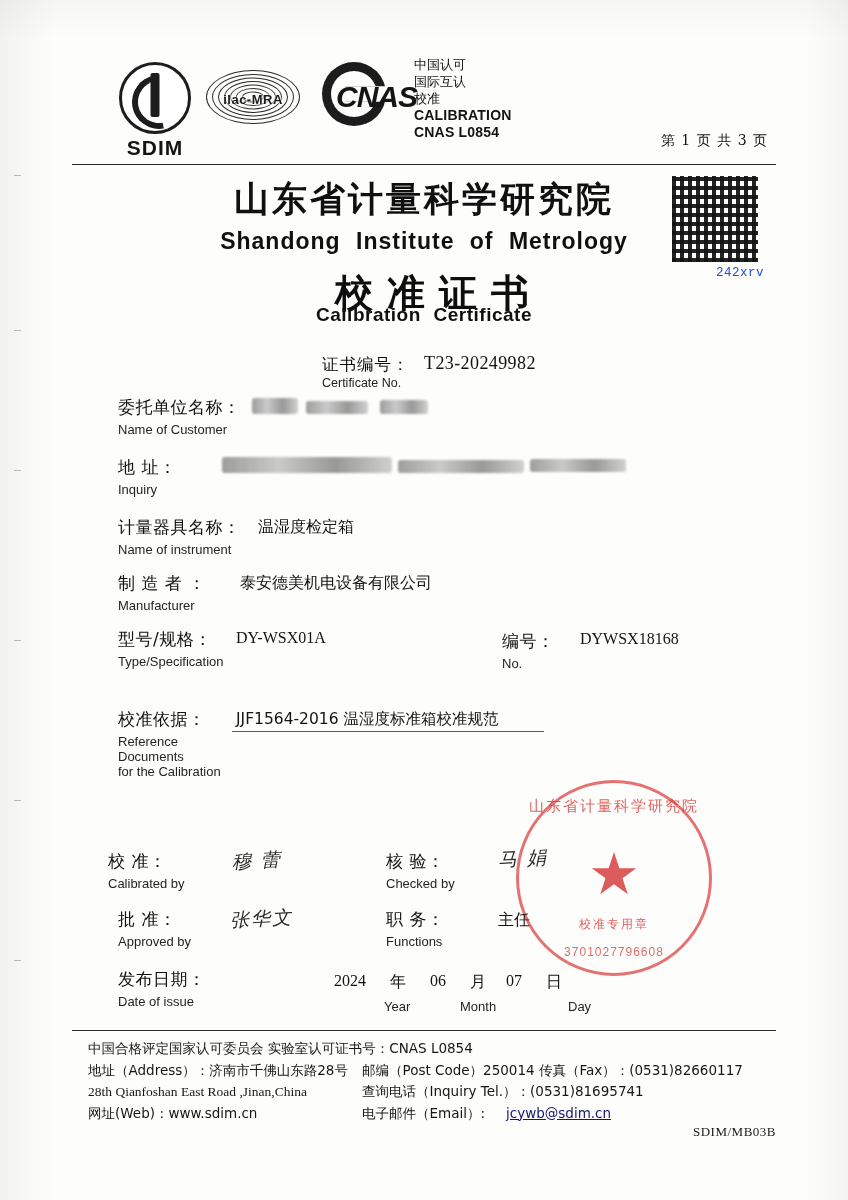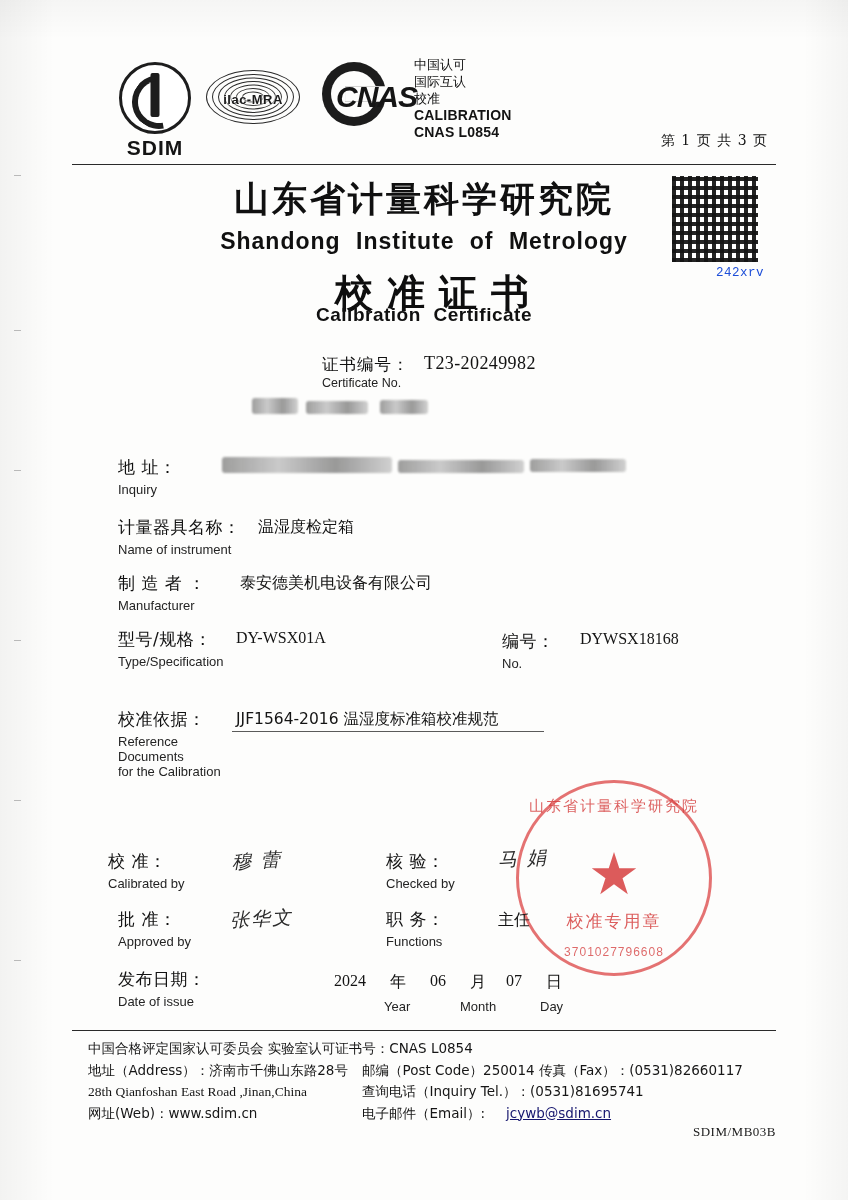--- a/index.html
+++ b/index.html
@@ -395,21 +395,21 @@
     font-size: 15px;
     letter-spacing: 2px;
     color: rgba(206, 30, 30, 0.8);
   }
   .stamp .bottom-txt {
     position: absolute;
     left: 0; right: 0;
     bottom: 40px;
     text-align: center;
     font-family: "DejaVu Sans", sans-serif;
-    font-size: 17px;
+    font-size: 12px;
     letter-spacing: 2px;
     color: rgba(206, 30, 30, 0.82);
   }
   .stamp .num-txt {
     position: absolute;
     left: 0; right: 0;
     bottom: 14px;
     text-align: center;
     font-family: "Liberation Sans", sans-serif;
     font-size: 12px;
@@ -514,20 +514,24 @@
   <div class="doc-cn">校准证书</div>
   <div class="doc-en">Calibration Certificate</div>
 
   <div class="qr"></div>
   <div class="qr-code-text">242xrv</div>
 
   <div class="cert-no-cn">证书编号：</div>
   <div class="cert-no-val">T23-20249982</div>
   <div class="cert-no-en">Certificate No.</div>
 
+  <div class="field" style="top:396px;">
+    <div class="f-cn">委托单位名称：</div>
+    <div class="f-en">Name of Customer</div>
+  </div>
   <div class="smudge" style="left:252px; top:398px; width:46px; height:16px;"></div>
   <div class="smudge" style="left:306px; top:401px; width:62px; height:13px;"></div>
   <div class="smudge" style="left:380px; top:400px; width:48px; height:14px;"></div>
 
   <div class="field" style="top:456px;">
     <div class="f-cn">地    址：</div>
     <div class="f-en">Inquiry</div>
   </div>
   <div class="smudge" style="left:222px; top:457px; width:170px; height:16px;"></div>
   <div class="smudge" style="left:398px; top:460px; width:126px; height:13px;"></div>
@@ -605,21 +609,21 @@
   <div class="f-val serif" style="left:334px; top:972px;">2024</div>
   <div class="f-val" style="left:390px; top:972px;">年</div>
   <div class="f-en" style="position:absolute; left:384px; top:996px;">Year</div>
 
   <div class="f-val serif" style="left:430px; top:972px;">06</div>
   <div class="f-val" style="left:470px; top:972px;">月</div>
   <div class="f-en" style="position:absolute; left:460px; top:996px;">Month</div>
 
   <div class="f-val serif" style="left:506px; top:972px;">07</div>
   <div class="f-val" style="left:546px; top:972px;">日</div>
-  <div class="f-en" style="position:absolute; left:540px; top:996px;">Day</div>
+  <div class="f-en" style="position:absolute; left:568px; top:996px;">Day</div>
 
   <div class="rule bottom"></div>
 
   <div class="footer">
     <div class="footer-row">
       <span>中国合格评定国家认可委员会  实验室认可证书号：CNAS L0854</span>
     </div>
     <div class="footer-row">
       <span>地址（Address）：济南市千佛山东路28号</span>
       <span class="footer-col2">邮编（Post Code）250014 传真（Fax）：(0531)82660117</span>

